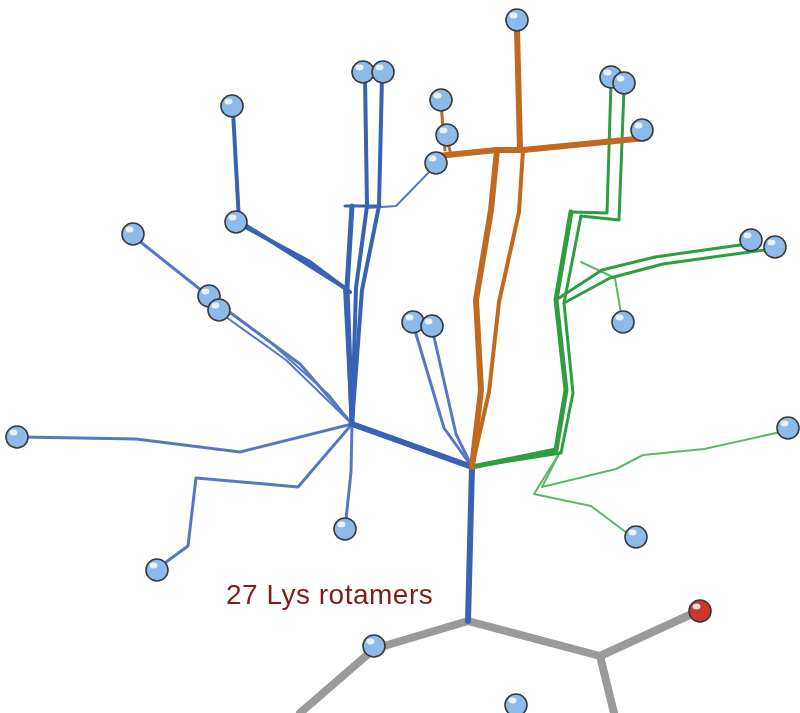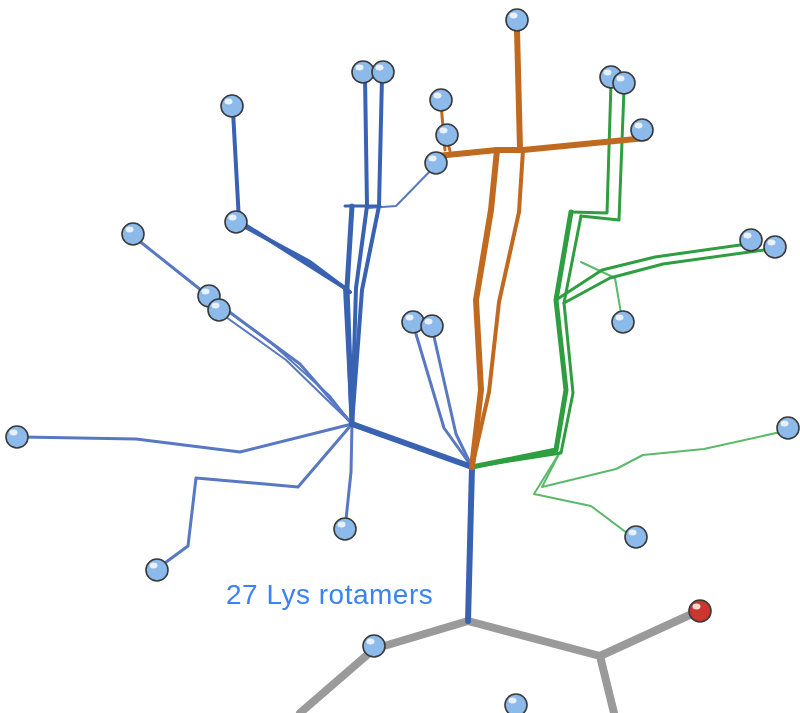--- a/index.html
+++ b/index.html
@@ -19,21 +19,21 @@
     position: absolute;
     left: 0;
     top: 0;
     display: block;
   }
   .label {
     position: absolute;
     left: 226px;
     top: 579px;
     font-size: 28px;
-    color: #3b82f6;
+    color: #7f1d1d;
     white-space: nowrap;
     letter-spacing: 0.5px;
   }
 </style>
 </head>
 <body>
 
 <div class="viewer">
   <svg id="scene" xmlns="http://www.w3.org/2000/svg" width="800" height="713" viewBox="0 0 800 713" style="background: rgb(255, 255, 255);">
       <polyline points="300,713 374,649 468,621 600,656 614,713" fill="none" stroke="#9a9a9a" stroke-width="8" stroke-linecap="round" stroke-linejoin="round"></polyline>

